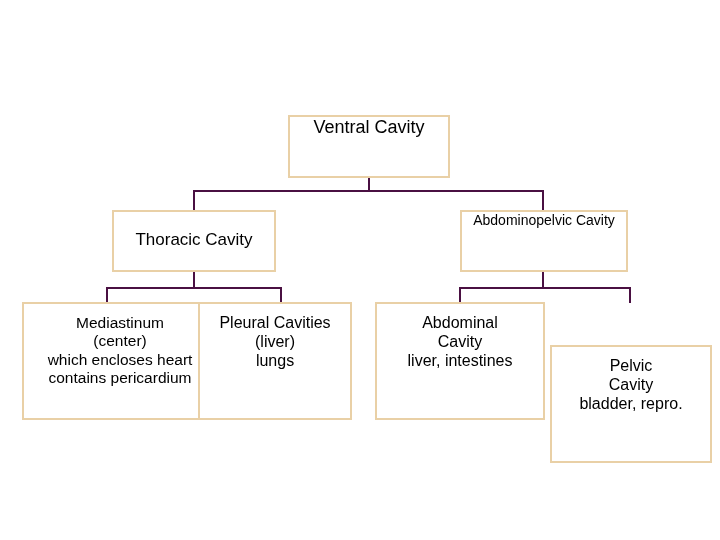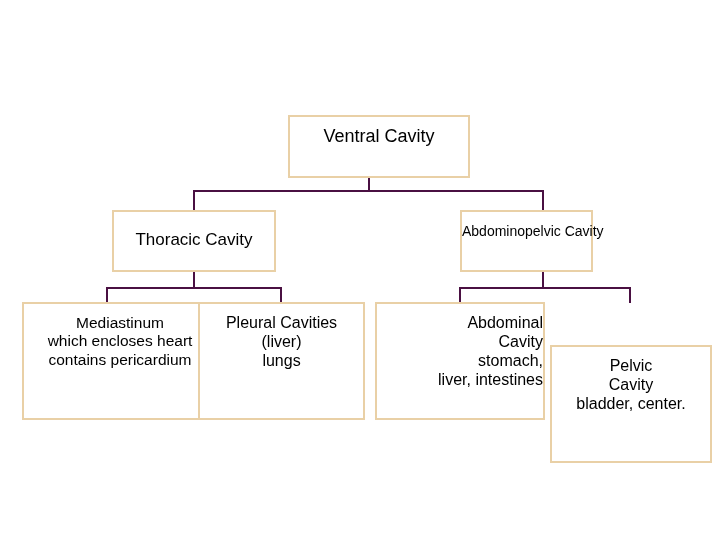--- a/index.html
+++ b/index.html
@@ -32,64 +32,61 @@
     white-space: nowrap;
   }
   .node .txt {
     display: block;
   }
 
   
   #node-ventral {
     left: 288px;
     top: 115px;
-    width: 182px;
+    width: 162px;
     height: 63px;
     font-size: 18px;
-    padding-top: 9px;
   }
 
   
   #node-thoracic {
     left: 112px;
     top: 210px;
     width: 164px;
     height: 62px;
     font-size: 17px;
     padding-top: 18px;
   }
   #node-abdominopelvic {
     left: 460px;
     top: 210px;
-    width: 133px;
+    width: 168px;
     height: 62px;
     font-size: 14px;
-    padding-top: 11px;
   }
 
   
   .leaf {
     top: 302px;
     height: 118px;
     font-size: 16px;
     padding-top: 10px;
   }
   #node-mediastinum {
     left: 22px;
     width: 196px;
     font-size: 15.5px;
   }
   #node-pleural {
     left: 198px;
-    width: 167px;
+    width: 154px;
   }
   #node-abdominal {
     left: 375px;
     width: 170px;
-    text-align: right;
   }
   #node-pelvic {
     left: 550px;
     width: 162px;
     margin-top: 43px;
   }
 
   
   .line {
     position: absolute;
@@ -128,36 +125,36 @@
   <div class="node" id="node-thoracic">
     <span class="txt">Thoracic Cavity</span>
   </div>
 
   <div class="node" id="node-abdominopelvic">
     <span class="txt">Abdominopelvic Cavity</span>
   </div>
 
   <div class="node leaf" id="node-mediastinum">
     <span class="txt">Mediastinum</span>
+    <span class="txt">(center)</span>
     <span class="txt">which encloses heart</span>
     <span class="txt">contains pericardium</span>
   </div>
 
   <div class="node leaf" id="node-pleural">
     <span class="txt">Pleural Cavities</span>
     <span class="txt">(liver)</span>
     <span class="txt">lungs</span>
   </div>
 
   <div class="node leaf" id="node-abdominal">
     <span class="txt">Abdominal</span>
     <span class="txt">Cavity</span>
-    <span class="txt">stomach,</span>
     <span class="txt">liver, intestines</span>
   </div>
 
   <div class="node leaf" id="node-pelvic">
     <span class="txt">Pelvic</span>
     <span class="txt">Cavity</span>
-    <span class="txt">bladder, center.</span>
+    <span class="txt">bladder, repro.</span>
   </div>
 
 </div>
 
 </body></html>

